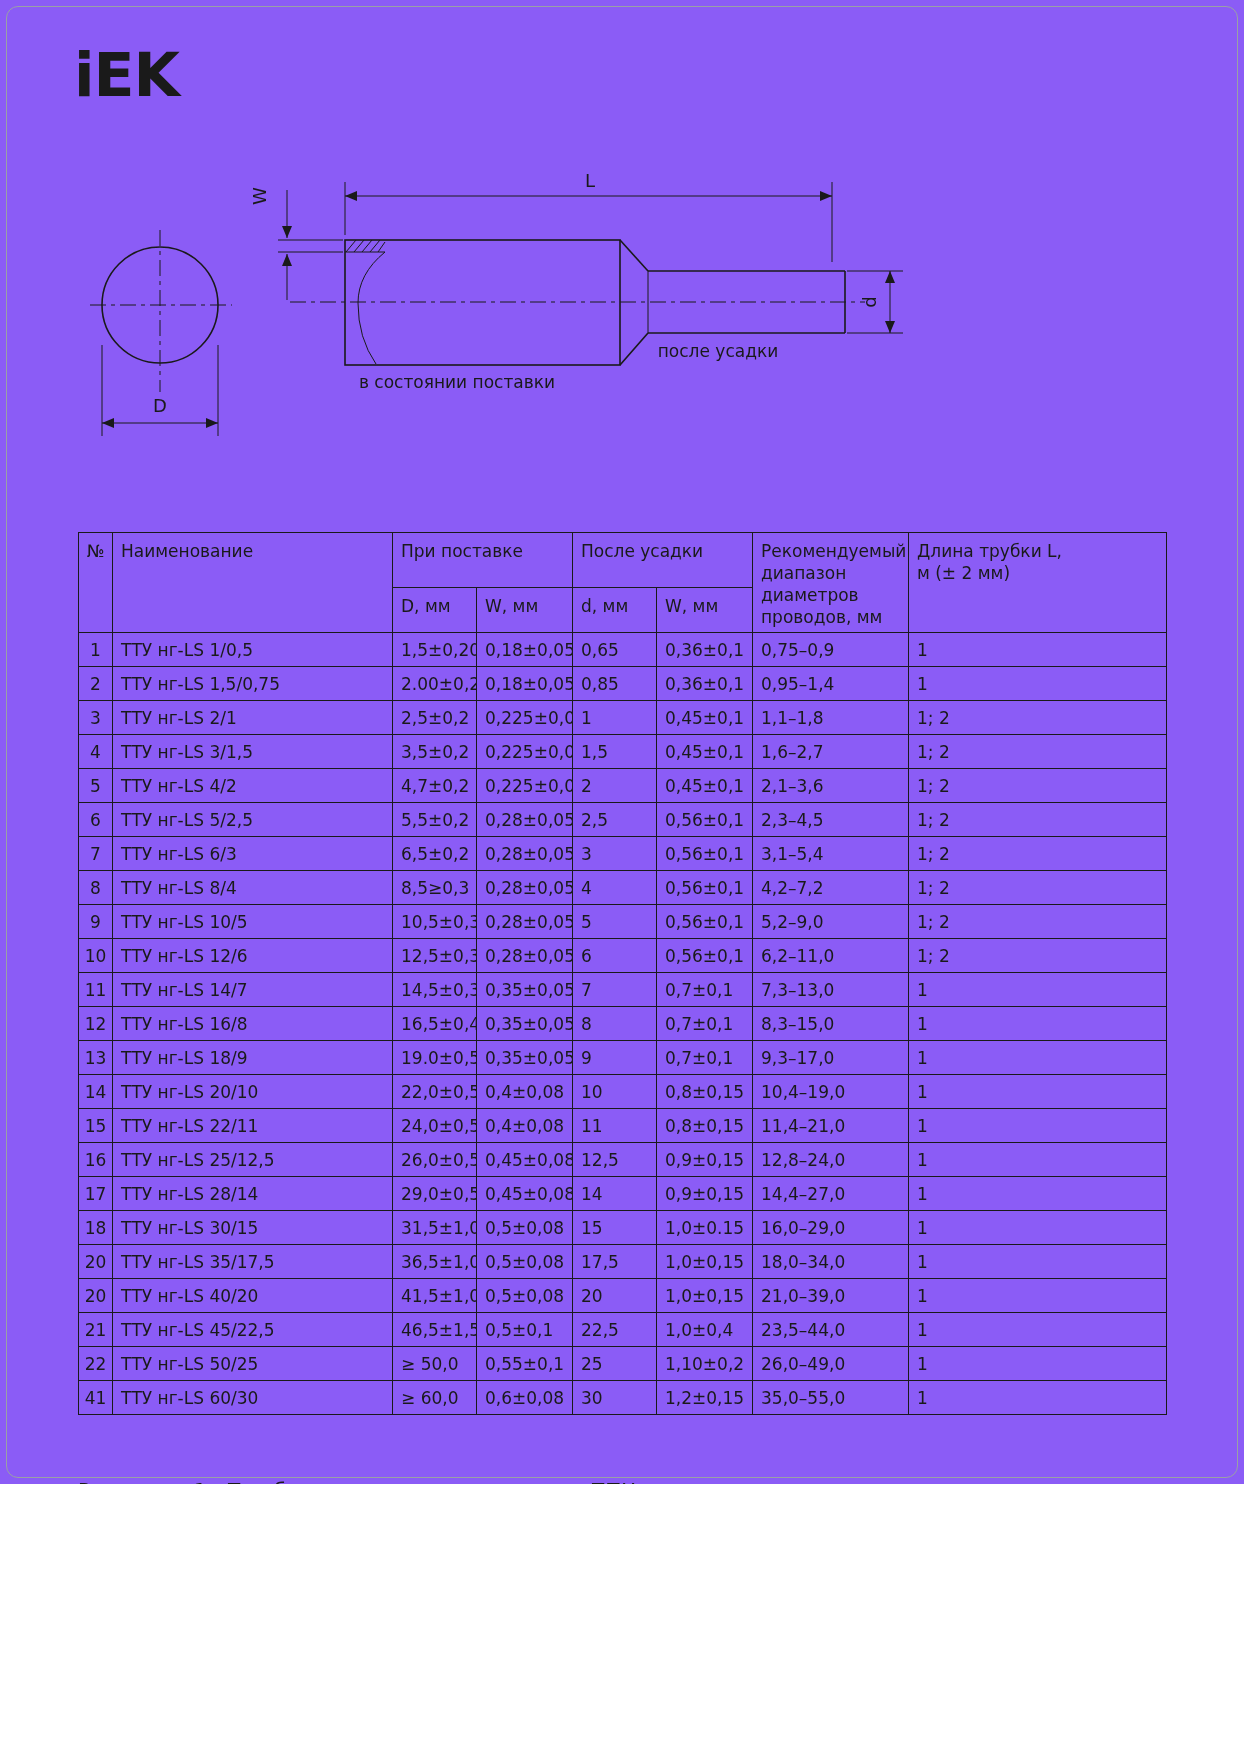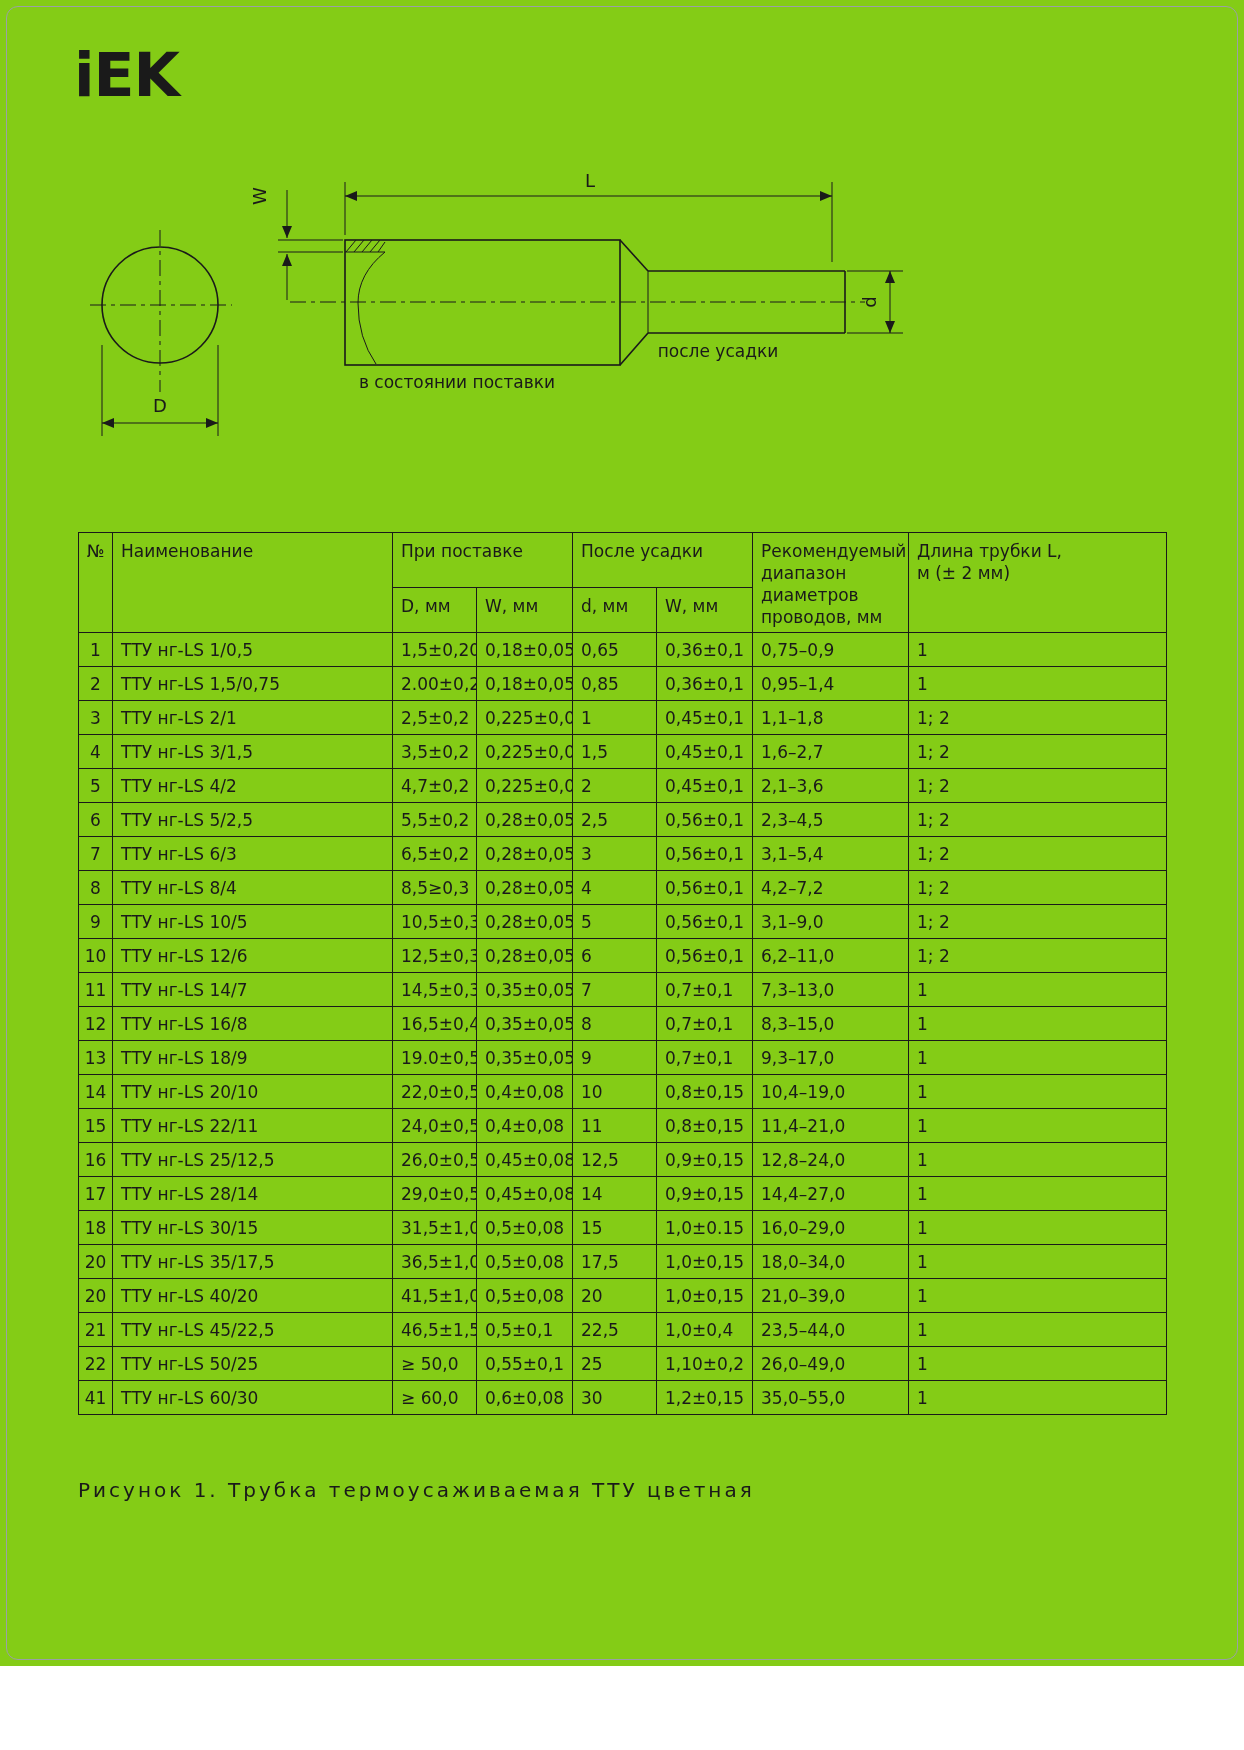--- a/index.html
+++ b/index.html
@@ -2,21 +2,21 @@
 <html><head>
 <meta charset="utf-8">
 <style>
   * { margin:0; padding:0; box-sizing:border-box; }
   html,body { background:#ffffff; }
   body {
     width:1244px; height:1750px;
     font-family:"DejaVu Sans", sans-serif;
     color:#1a1a1a;
   }
-  .page { position:relative; width:1244px; height:1666px; background:#84cc16; overflow:hidden; }
+  .page { position:relative; width:1244px; height:1484px; background:#8b5cf6; overflow:hidden; }
   .frame {
     position:absolute; inset:6px;
     border:1px solid #9aa0a6; border-radius:12px;
     pointer-events:none;
   }
   .logo {
     position:absolute; left:74px; top:40px;
     font-size:60px; font-weight:900; letter-spacing:-1px;
     font-family:"DejaVu Sans", sans-serif;
   }
@@ -236,21 +236,21 @@
           <td>4,2–7,2</td>
           <td>1; 2</td>
         </tr>
         <tr>
           <td class="num">9</td>
           <td>ТТУ нг-LS 10/5</td>
           <td>10,5±0,3</td>
           <td>0,28±0,05</td>
           <td>5</td>
           <td>0,56±0,1</td>
-          <td>3,1–9,0</td>
+          <td>5,2–9,0</td>
           <td>1; 2</td>
         </tr>
         <tr>
           <td class="num">10</td>
           <td>ТТУ нг-LS 12/6</td>
           <td>12,5±0,3</td>
           <td>0,28±0,05</td>
           <td>6</td>
           <td>0,56±0,1</td>
           <td>6,2–11,0</td>

